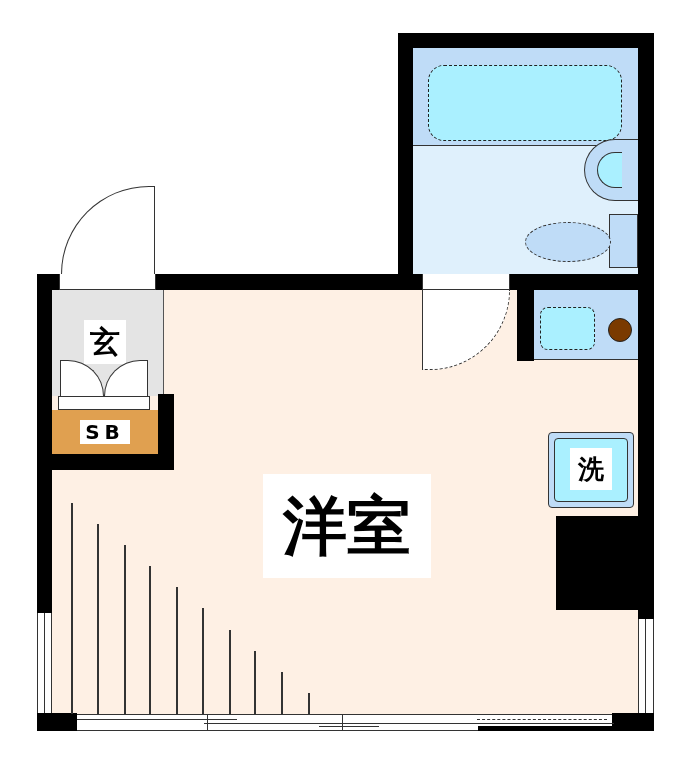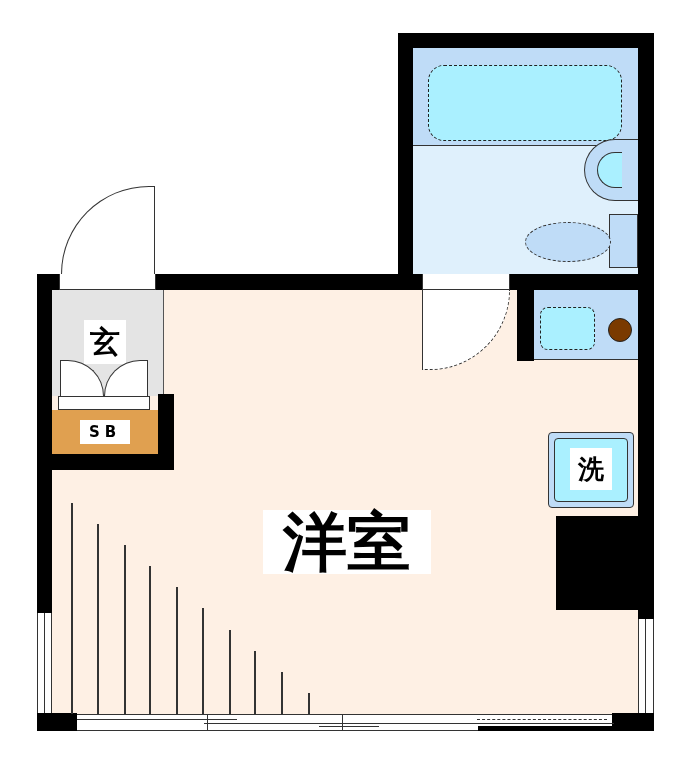--- a/index.html
+++ b/index.html
@@ -34,21 +34,21 @@
   <div class="abs" style="left:608px;top:318px;width:24px;height:24px;background:#7a3a00;border:1px solid #222;border-radius:50%;"></div>
   <div class="abs wall" style="left:517px;top:274px;width:17px;height:87px;"></div>
 
   <div class="abs" style="left:548px;top:432px;width:86px;height:76px;background:#bfdcf7;border:1px solid #333;border-radius:4px;"></div>
   <div class="abs" style="left:554px;top:438px;width:74px;height:64px;background:#aaf0ff;border:1px solid #333;border-radius:4px;"></div>
   <div class="abs label" style="left:570px;top:448px;width:42px;height:42px;font-size:26px;">洗</div>
 
   <div class="abs wall" style="left:556px;top:516px;width:82px;height:94px;"></div>
 
   <div class="abs" style="left:52px;top:410px;width:106px;height:44px;background:#e0a050;"></div>
-  <div class="abs label" style="left:80px;top:420px;width:50px;height:24px;font-size:15px;letter-spacing:5px;">SB</div>
+  <div class="abs label" style="left:80px;top:420px;width:50px;height:24px;font-size:20px;letter-spacing:5px;">SB</div>
 
   <div class="abs label" style="left:84px;top:320px;width:42px;height:44px;font-size:30px;background:#fff;">玄</div>
 
   <div class="abs" style="left:60px;top:360px;width:44px;height:36px;background:#fff;border:1px solid #333;border-radius:0 40px 0 0;border-bottom:none;border-left:1px solid #333;"></div>
   <div class="abs" style="left:104px;top:360px;width:44px;height:36px;background:#fff;border:1px solid #333;border-radius:40px 0 0 0;border-bottom:none;"></div>
   <div class="abs" style="left:58px;top:396px;width:92px;height:14px;background:#fff;border:1px solid #333;"></div>
 
   <div class="abs wall" style="left:37px;top:274px;width:15px;height:340px;"></div>
   <div class="abs wall" style="left:37px;top:713px;width:40px;height:18px;"></div>
 
@@ -92,15 +92,15 @@
   <div class="abs" style="left:97px;top:524px;width:1.5px;height:190px;background:#333;"></div>
   <div class="abs" style="left:124px;top:545px;width:1.5px;height:169px;background:#333;"></div>
   <div class="abs" style="left:149px;top:566px;width:1.5px;height:148px;background:#333;"></div>
   <div class="abs" style="left:176px;top:587px;width:1.5px;height:127px;background:#333;"></div>
   <div class="abs" style="left:202px;top:608px;width:1.5px;height:106px;background:#333;"></div>
   <div class="abs" style="left:229px;top:630px;width:1.5px;height:84px;background:#333;"></div>
   <div class="abs" style="left:254px;top:651px;width:1.5px;height:63px;background:#333;"></div>
   <div class="abs" style="left:281px;top:672px;width:1.5px;height:42px;background:#333;"></div>
   <div class="abs" style="left:308px;top:693px;width:1.5px;height:21px;background:#333;"></div>
 
-  <div class="abs label" style="left:263px;top:474px;width:168px;height:64px;font-size:64px;margin-top:36px;">洋室</div>
+  <div class="abs label" style="left:263px;top:474px;width:168px;height:104px;font-size:64px;">洋室</div>
 
 </div>
 
 </body></html>

